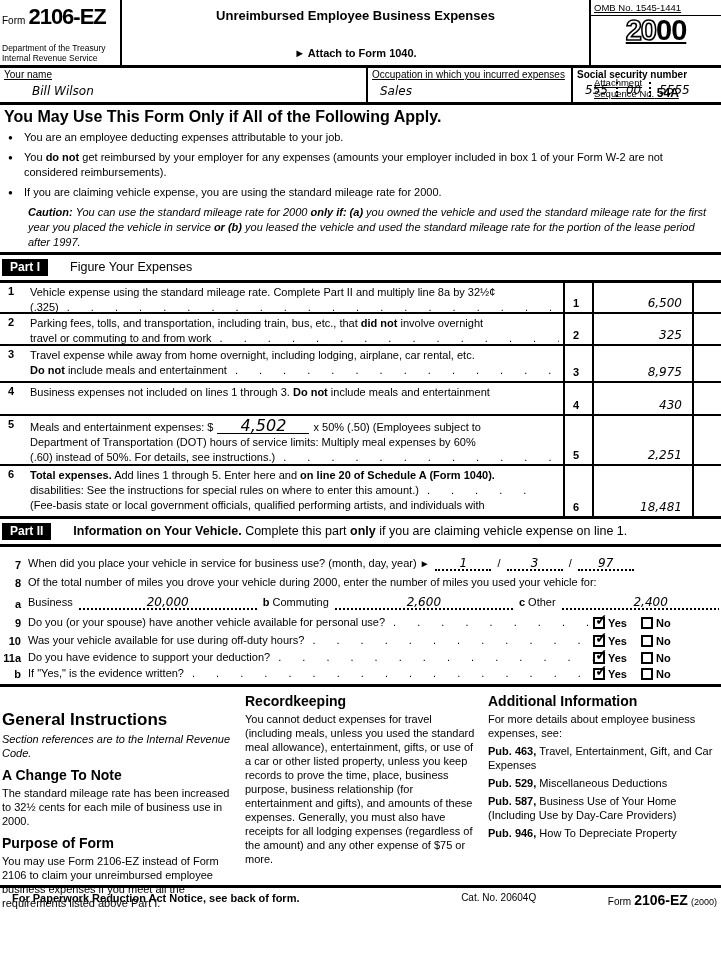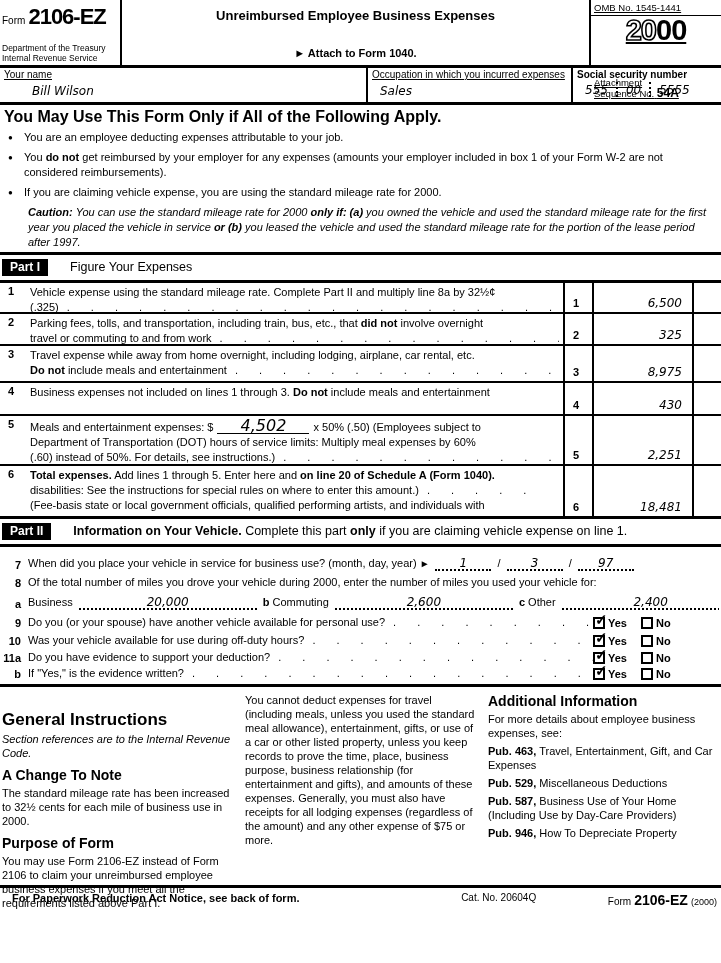--- a/index.html
+++ b/index.html
@@ -352,20 +352,21 @@
     <div class="icol icol1">
       <div class="big-h">General Instructions</div>
       <div class="ibody"><span style="font-style: italic;">Section references are to the Internal Revenue Code.</span></div>
       <div class="sub-h">A Change To Note</div>
       <div class="ibody">The standard mileage rate has been increased to 32½ cents for each mile of business use in 2000.</div>
       <div class="sub-h">Purpose of Form</div>
       <div class="ibody">You may use Form 2106-EZ instead of Form 2106 to claim your unreimbursed employee business expenses if you meet all the requirements listed above Part I.</div>
     </div>
 
     <div class="icol icol2">
+      <div class="sub-h" style="margin-top:0;">Recordkeeping</div>
       <div class="ibody">You cannot deduct expenses for travel (including meals, unless you used the standard meal allowance), entertainment, gifts, or use of a car or other listed property, unless you keep records to prove the time, place, business purpose, business relationship (for entertainment and gifts), and amounts of these expenses. Generally, you must also have receipts for all lodging expenses (regardless of the amount) and any other expense of $75 or more.</div>
     </div>
 
     <div class="icol icol3">
       <div class="sub-h" style="margin-top:0;">Additional Information</div>
       <div class="ibody">For more details about employee business expenses, see:</div>
       <div class="pub">
         <b>Pub. 463,</b><span> Travel, Entertainment, Gift, and Car Expenses</span>
       </div>
       <div class="pub">

